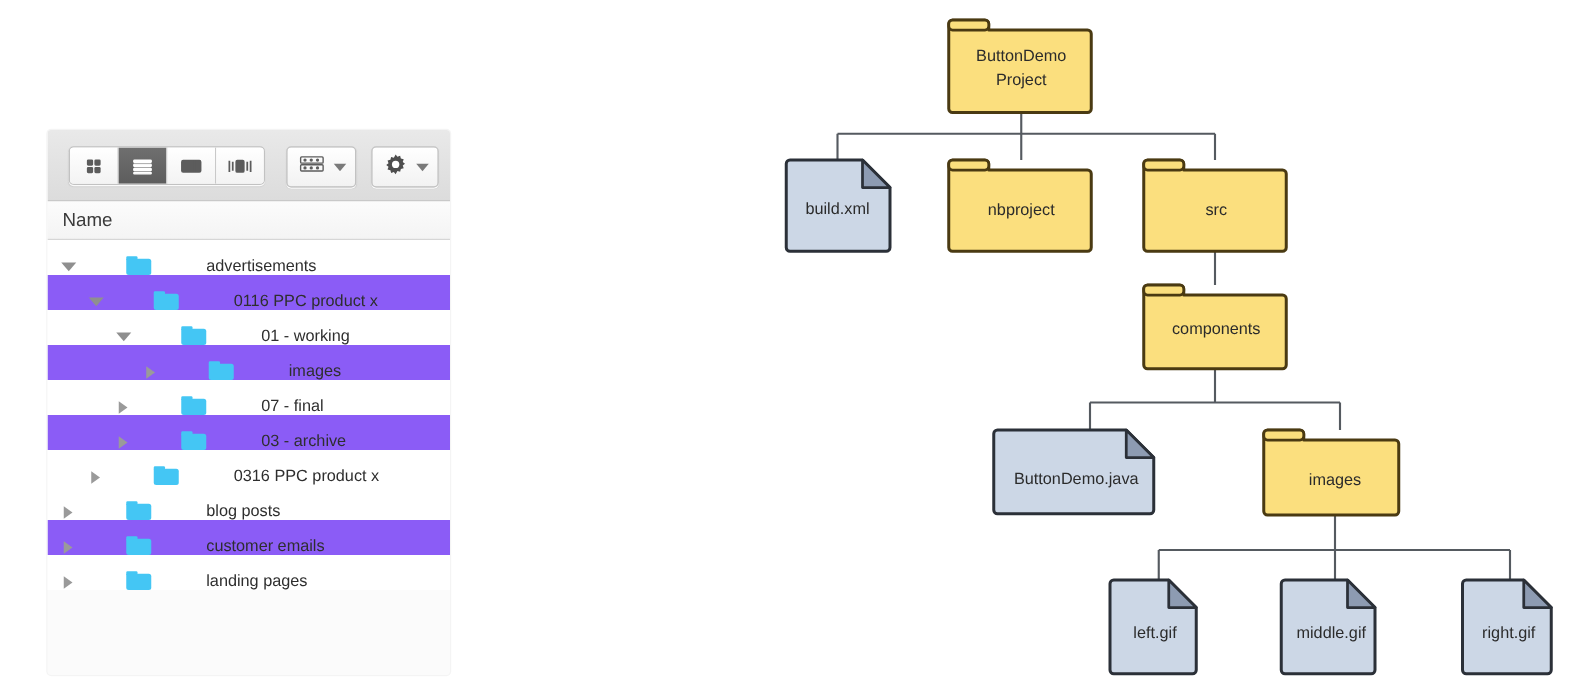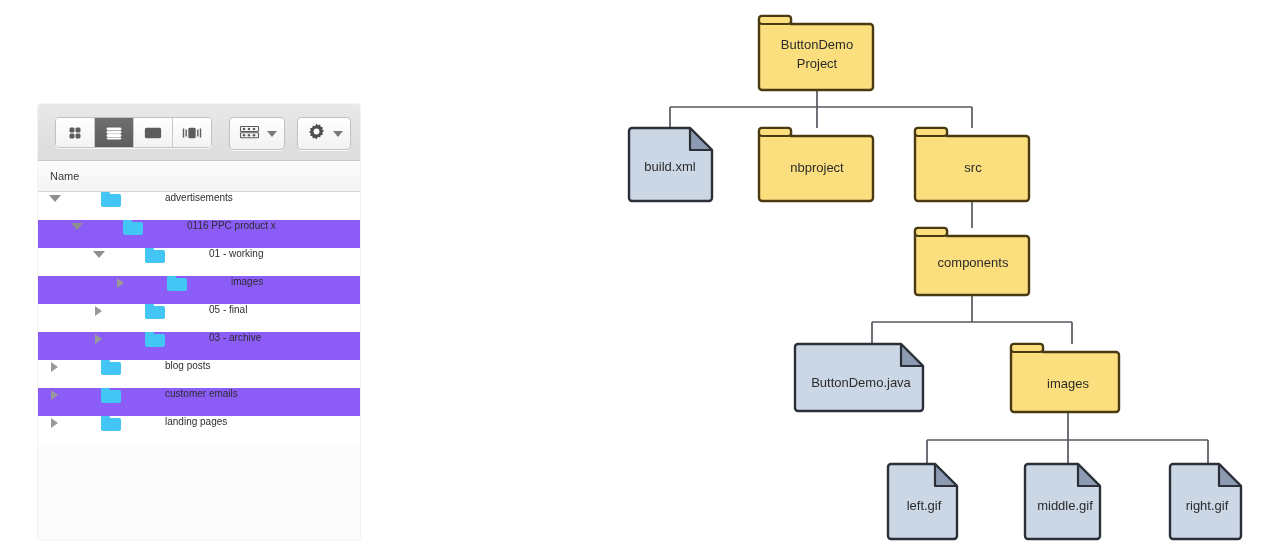--- a/index.html
+++ b/index.html
@@ -87,32 +87,32 @@
 
   #col-header {
     height: 30px;
     background: linear-gradient(to bottom,#fcfcfc,#f4f4f4);
     border-bottom: 1px solid #d6d6d6;
     display: flex;
     align-items: center;
   }
   #col-header .col-name {
     padding-left: 12px;
-    font-size: 11px;
+    font-size: 15px;
     color: #3a3a3a;
   }
 
   #file-list {
     background: #ffffff;
   }
   .row {
     height: 28px;
     display: flex;
-    align-items: flex-start;
-    font-size: 10px;
+    align-items: flex-end;
+    font-size: 13px;
     color: #2e2e2e;
     background: #ffffff;
     gap: 36px;
   }
   .row.alt { background: #8b5cf6; }
 
   .tw {
     width: 13px;
     height: 13px;
     flex: 0 0 13px;
@@ -282,29 +282,37 @@
           <span class="body"></span>
         </span>
         <span class="row-label">images</span>
       </div>
       <div class="row" style="padding-left: 54px;">
         <span class="tw closed"></span>
         <span class="folder-ic">
           <span class="tab"></span>
           <span class="body"></span>
         </span>
-        <span class="row-label">05 - final</span>
+        <span class="row-label">07 - final</span>
       </div>
       <div class="row alt" style="padding-left: 54px;">
         <span class="tw closed"></span>
         <span class="folder-ic">
           <span class="tab"></span>
           <span class="body"></span>
         </span>
         <span class="row-label">03 - archive</span>
+      </div>
+      <div class="row" style="padding-left: 32px;">
+        <span class="tw closed"></span>
+        <span class="folder-ic">
+          <span class="tab"></span>
+          <span class="body"></span>
+        </span>
+        <span class="row-label">0316 PPC product x</span>
       </div>
       <div class="row" style="padding-left: 10px;">
         <span class="tw closed"></span>
         <span class="folder-ic">
           <span class="tab"></span>
           <span class="body"></span>
         </span>
         <span class="row-label">blog posts</span>
       </div>
       <div class="row alt" style="padding-left: 10px;">

